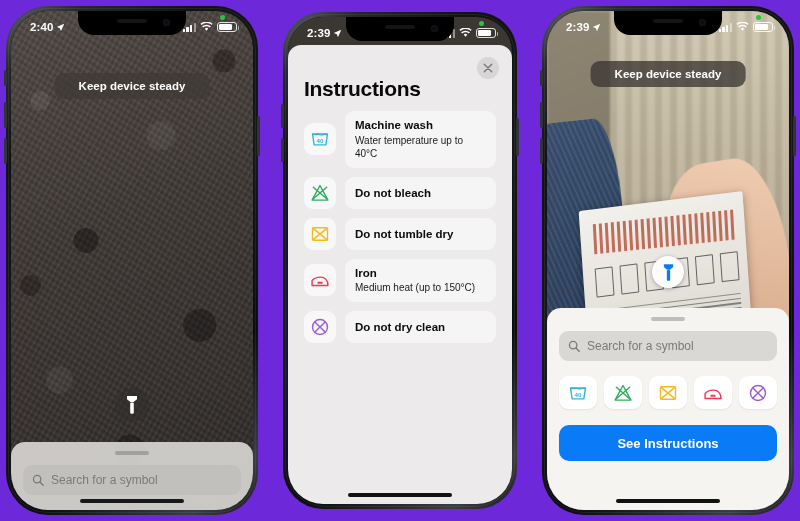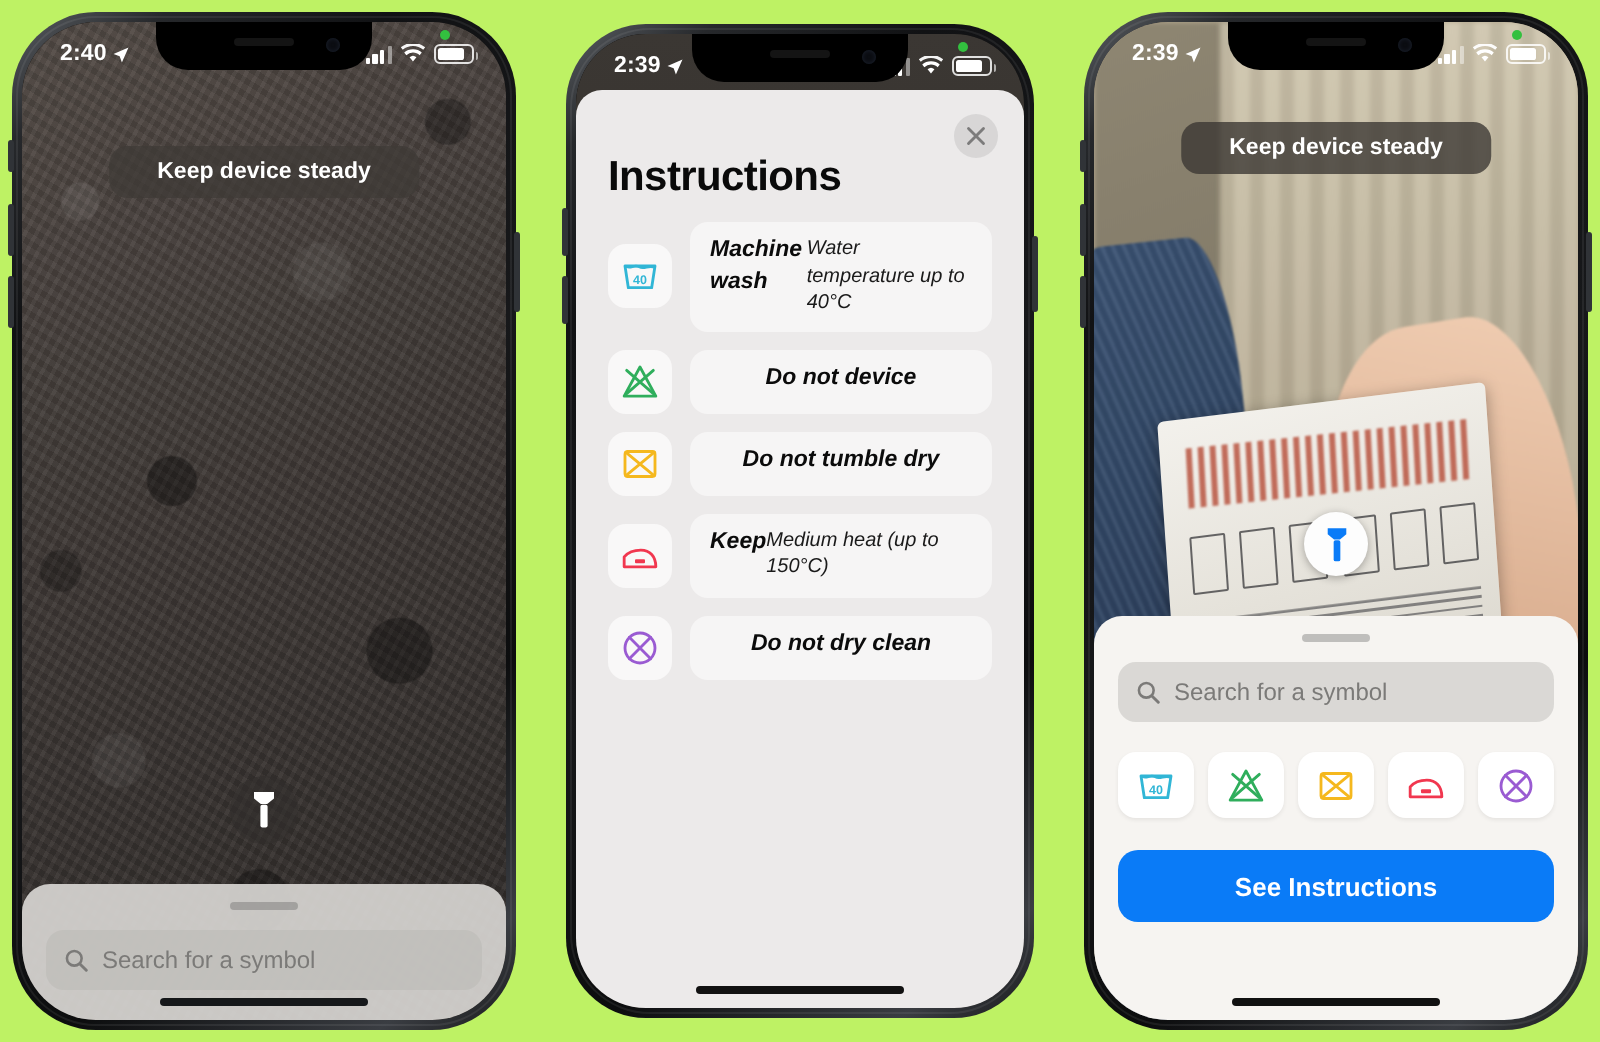--- a/index.html
+++ b/index.html
@@ -5,21 +5,21 @@
   * { box-sizing: border-box; margin: 0; padding: 0; }
   html, body {
     width: 800px; height: 521px;
     background: #000;
     font-family: "Liberation Sans", sans-serif;
     overflow: hidden;
   }
   .stage {
     position: relative;
     width: 800px; height: 521px;
-    background: #bef264;
+    background: #6d28d9;
     display: flex;
     justify-content: space-between;
     align-items: center;
     padding: 0 6px;
   }
 
   
   .phone {
     position: relative;
     width: 252px; height: 509px;
@@ -293,21 +293,21 @@
   .instr-icon {
     width:32px; height:32px; flex:0 0 auto;
     border-radius:9px; background:#f9f8f8;
     display:flex; align-items:center; justify-content:center;
     align-self:center;
   }
   .instr-icon svg { width:20px; height:20px; }
   .instr-card {
     flex:1; background:#f6f5f5; border-radius:9px;
     padding:7px 10px;
-    display:flex; flex-direction:row; justify-content:center;font-style:italic;
+    display:flex; flex-direction:column; justify-content:flex-end;
   }
   .instr-card.two { min-height:42px; }
   .instr-card.one { min-height:32px; }
   .i-title { font-size:11.5px; font-weight:bold; color:#0b0b0b; line-height:1.35; }
   .i-sub   { font-size:10px; color:#1a1a1a; line-height:1.35; }
 </style>
 </head>
 <body>
 
 <div class="stage">
@@ -441,21 +441,21 @@
           </div>
 
           <div class="instr-row">
             <div class="instr-icon">
               <svg viewBox="0 0 24 24">
                 <path d="M12 3 21.5 20.5h-19z" fill="none" stroke="#2fae5c" stroke-width="1.7" stroke-linejoin="round"></path>
                 <path d="M4 5 20 19M20 5 4 19" stroke="#2fae5c" stroke-width="1.7" stroke-linecap="round"></path>
               </svg>
             </div>
             <div class="instr-card one">
-              <div class="i-title">Do not device</div>
+              <div class="i-title">Do not bleach</div>
             </div>
           </div>
 
           <div class="instr-row">
             <div class="instr-icon">
               <svg viewBox="0 0 24 24">
                 <rect x="3" y="4.5" width="18" height="15" rx="1.6" fill="none" stroke="#f5b81e" stroke-width="1.7"></rect>
                 <path d="M3.4 4.9 20.6 19.1M20.6 4.9 3.4 19.1" stroke="#f5b81e" stroke-width="1.7" stroke-linecap="round"></path>
               </svg>
             </div>
@@ -465,21 +465,21 @@
           </div>
 
           <div class="instr-row">
             <div class="instr-icon">
               <svg viewBox="0 0 24 24">
                 <path d="M2.5 18.5h19c0-6.4-3.6-10-9-10-4.4 0-7.6 1.3-10 4z" fill="none" stroke="#f1374f" stroke-width="1.7" stroke-linejoin="round"></path>
                 <rect x="9" y="14" width="6" height="2.4" rx=".6" fill="#f1374f"></rect>
               </svg>
             </div>
             <div class="instr-card two">
-              <div class="i-title">Keep</div>
+              <div class="i-title">Iron</div>
               <div class="i-sub">Medium heat (up to 150°C)</div>
             </div>
           </div>
 
           <div class="instr-row">
             <div class="instr-icon">
               <svg viewBox="0 0 24 24">
                 <circle cx="12" cy="12" r="9" fill="none" stroke="#9a5bd2" stroke-width="1.7"></circle>
                 <path d="M5.6 5.6 18.4 18.4M18.4 5.6 5.6 18.4" stroke="#9a5bd2" stroke-width="1.7" stroke-linecap="round"></path>
               </svg>

